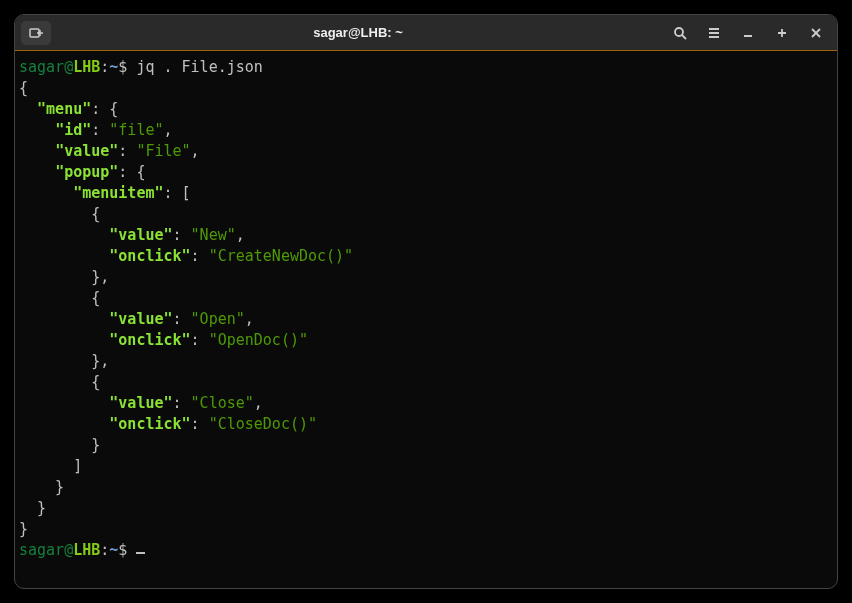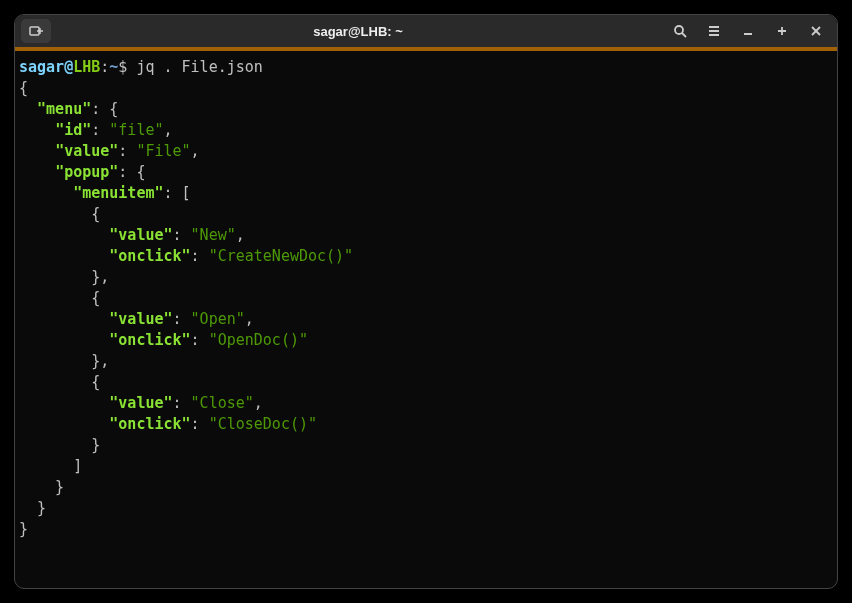--- a/index.html
+++ b/index.html
@@ -20,21 +20,21 @@
       display: flex;
       flex-direction: column;
     }
     .titlebar {
       background: #2a2a2a;
       height: 36px;
       display: flex;
       align-items: center;
       padding: 0 6px;
       gap: 4px;
-      border-bottom: 4px solid #a16207;
+      border-bottom: 1px solid #a16207;
     }
     .tab-btn {
       background: #3a3a3a;
       border-radius: 5px;
       width: 30px;
       height: 24px;
       display: flex;
       align-items: center;
       justify-content: center;
       color: #ddd;
@@ -59,21 +59,21 @@
     }
     .terminal-body {
       flex: 1;
       padding: 6px 4px;
       font-size: 15px;
       line-height: 1.4;
       color: #c0c0c0;
       overflow: hidden;
     }
     .line { white-space: pre; }
-    .user { color: #7dd3fc; font-weight: bold; }
+    .user { color: #15803d; font-weight: normal; }
     .host { color: #84cc16; font-weight: bold; }
     .colon { color: #c0c0c0; }
     .path { color: #729fcf; font-weight: bold; }
     .dollar { color: #c0c0c0; }
     .cmd { color: #c0c0c0; }
     .brace { color: #c0c0c0; }
     .key { color: #8ae234; font-weight: bold; }
     .str { color: #4e9a06; }
     .cursor {
       display: inline-block;
@@ -149,14 +149,15 @@
     <div class="line brace">        },</div>
     <div class="line brace">        {</div>
     <div class="line"><span>          </span><span class="key">"value"</span><span class="brace">: </span><span class="str">"Close"</span><span class="brace">,</span></div>
     <div class="line"><span>          </span><span class="key">"onclick"</span><span class="brace">: </span><span class="str">"CloseDoc()"</span></div>
     <div class="line brace">        }</div>
     <div class="line brace">      ]</div>
     <div class="line brace">    }</div>
     <div class="line brace">  }</div>
     <div class="line brace">}</div>
 
+    <div class="line"><span class="user">sagar</span><span class="user">@</span><span class="host">LHB</span><span class="colon">:</span><span class="path">~</span><span class="dollar">$ </span><span class="cursor"></span></div>
   </div>
 </div>
 
 </body></html>

